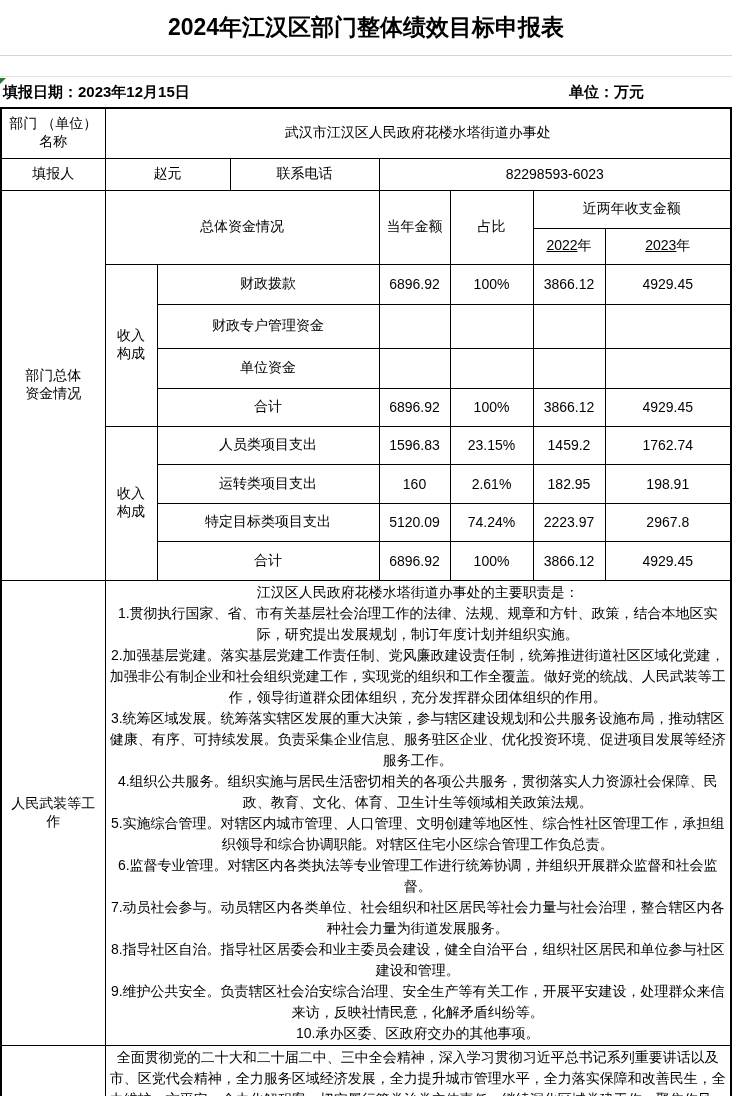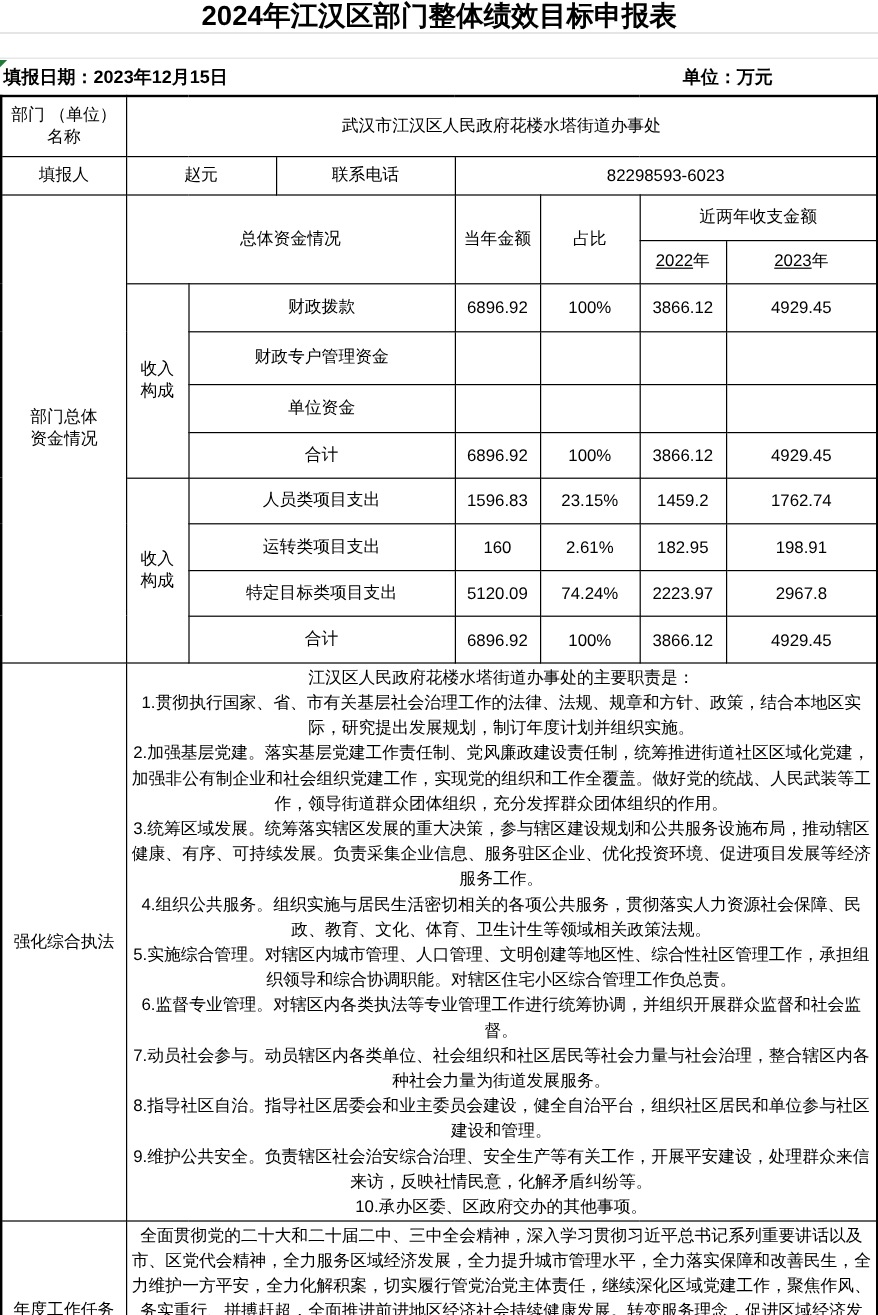--- a/index.html
+++ b/index.html
@@ -5,21 +5,21 @@
   * { box-sizing: border-box; margin: 0; padding: 0; }
   html, body { background: #ffffff; }
   body {
     width: 732px;
     font-family: "Liberation Sans", "DejaVu Sans", sans-serif;
     color: #000000;
   }
   .page { width: 732px; height: 1096px; background: #ffffff; overflow: hidden; }
 
   .title-row {
-    height: 28px;
+    height: 56px;
     display: flex; align-items: center; justify-content: center;
     font-size: 23px; font-weight: bold;
     border-bottom: 1px solid #d4d4d4;
   }
   .spacer { height: 21px; border-bottom: 1px solid #e2e2e2; }
   .date-row {
     height: 30px;
     display: flex; align-items: center; justify-content: space-between;
     font-size: 15px; font-weight: bold;
     position: relative;
@@ -172,21 +172,21 @@
     </tr>
     <tr class="h39">
       <td colspan="2">合计</td>
       <td>6896.92</td>
       <td>100%</td>
       <td>3866.12</td>
       <td>4929.45</td>
     </tr>
 
     <tr class="h402">
-      <td>强化综合执法</td>
+      <td>人民武装等工作</td>
       <td colspan="7" class="para">江汉区人民政府花楼水塔街道办事处的主要职责是：
 1.贯彻执行国家、省、市有关基层社会治理工作的法律、法规、规章和方针、政策，结合本地区实际，研究提出发展规划，制订年度计划并组织实施。
 2.加强基层党建。落实基层党建工作责任制、党风廉政建设责任制，统筹推进街道社区区域化党建，加强非公有制企业和社会组织党建工作，实现党的组织和工作全覆盖。做好党的统战、人民武装等工作，领导街道群众团体组织，充分发挥群众团体组织的作用。
 3.统筹区域发展。统筹落实辖区发展的重大决策，参与辖区建设规划和公共服务设施布局，推动辖区健康、有序、可持续发展。负责采集企业信息、服务驻区企业、优化投资环境、促进项目发展等经济服务工作。
 4.组织公共服务。组织实施与居民生活密切相关的各项公共服务，贯彻落实人力资源社会保障、民政、教育、文化、体育、卫生计生等领域相关政策法规。
 5.实施综合管理。对辖区内城市管理、人口管理、文明创建等地区性、综合性社区管理工作，承担组织领导和综合协调职能。对辖区住宅小区综合管理工作负总责。
 6.监督专业管理。对辖区内各类执法等专业管理工作进行统筹协调，并组织开展群众监督和社会监督。
 7.动员社会参与。动员辖区内各类单位、社会组织和社区居民等社会力量与社会治理，整合辖区内各种社会力量为街道发展服务。
 8.指导社区自治。指导社区居委会和业主委员会建设，健全自治平台，组织社区居民和单位参与社区建设和管理。
 9.维护公共安全。负责辖区社会治安综合治理、安全生产等有关工作，开展平安建设，处理群众来信来访，反映社情民意，化解矛盾纠纷等。

